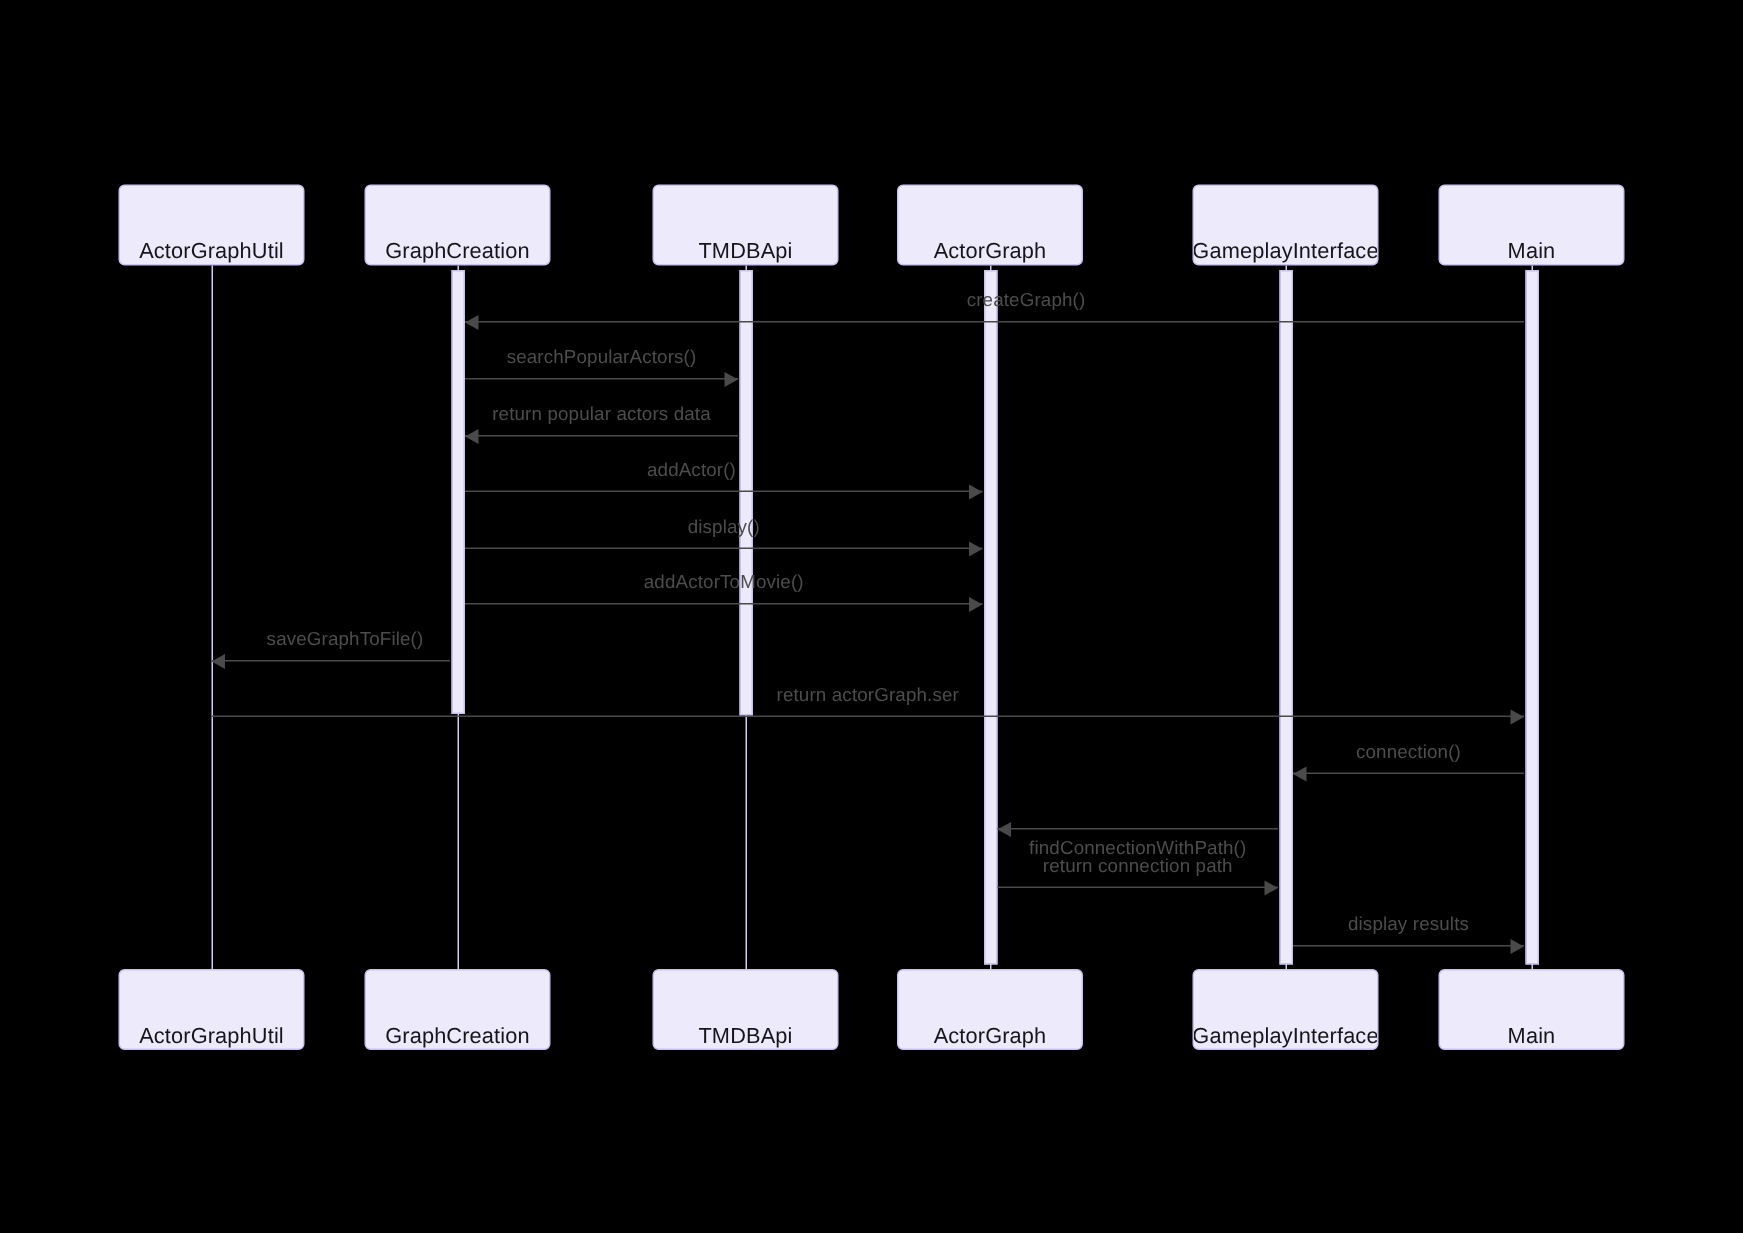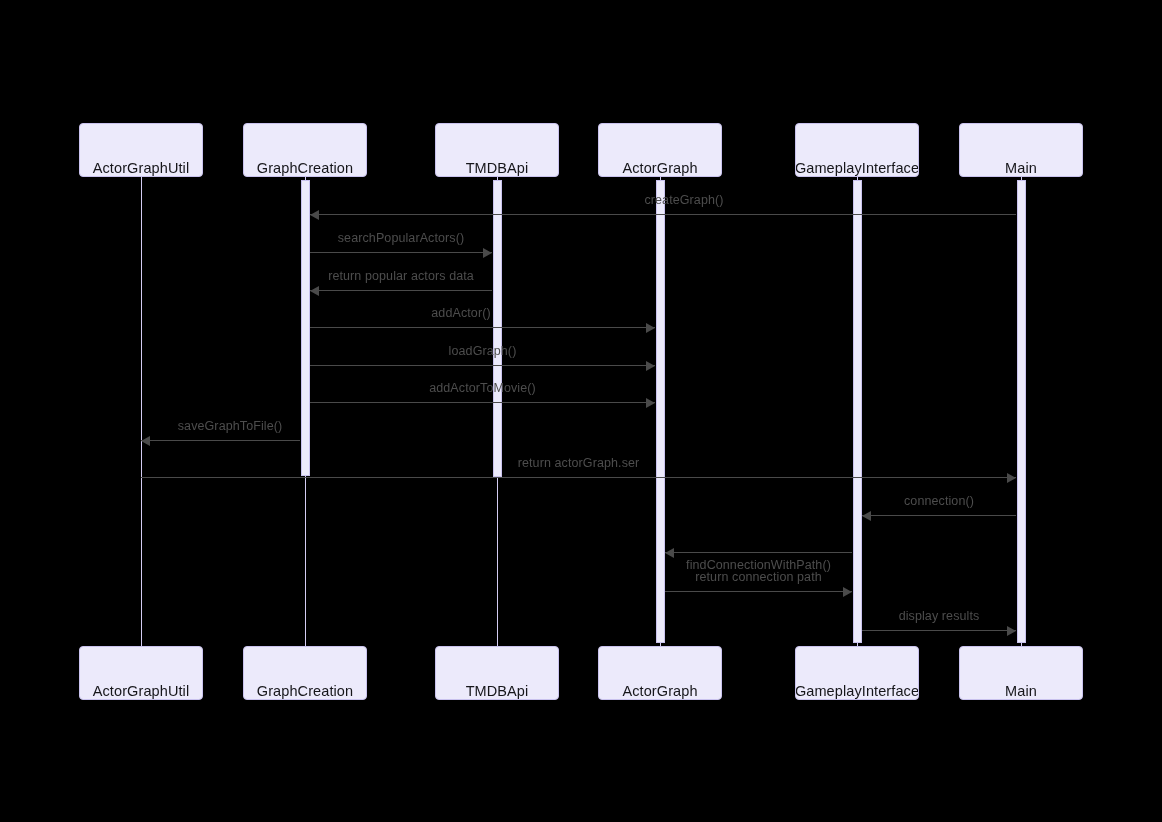--- a/index.html
+++ b/index.html
@@ -102,21 +102,21 @@
       <div class="msg-head right" style="top: 248px; left: 483px;"></div>
       <div class="msg-label" style="left: 401px; top: 231px;">searchPopularActors()</div>
       <div class="msg-line" style="left: 310px; top: 290px; width: 182px;"></div>
       <div class="msg-head left" style="top: 286px; left: 310px;"></div>
       <div class="msg-label" style="left: 401px; top: 269px;">return popular actors data</div>
       <div class="msg-line" style="left: 310px; top: 327px; width: 345px;"></div>
       <div class="msg-head right" style="top: 323px; left: 646px;"></div>
       <div class="msg-label" style="left: 461px; top: 306px;">addActor()</div>
       <div class="msg-line" style="left: 310px; top: 365px; width: 345px;"></div>
       <div class="msg-head right" style="top: 361px; left: 646px;"></div>
-      <div class="msg-label" style="left: 482.5px; top: 344px;">loadGraph()</div>
+      <div class="msg-label" style="left: 482.5px; top: 344px;">display()</div>
       <div class="msg-line" style="left: 310px; top: 402px; width: 345px;"></div>
       <div class="msg-head right" style="top: 398px; left: 646px;"></div>
       <div class="msg-label" style="left: 482.5px; top: 381px;">addActorToMovie()</div>
       <div class="msg-line" style="left: 141px; top: 440px; width: 159px;"></div>
       <div class="msg-head left" style="top: 436px; left: 141px;"></div>
       <div class="msg-label" style="left: 230px; top: 419px;">saveGraphToFile()</div>
       <div class="msg-line" style="left: 141px; top: 477px; width: 875px;"></div>
       <div class="msg-head right" style="top: 473px; left: 1007px;"></div>
       <div class="msg-label" style="left: 578.5px; top: 456px;">return actorGraph.ser</div>
       <div class="msg-line" style="left: 862px; top: 515px; width: 154px;"></div>

